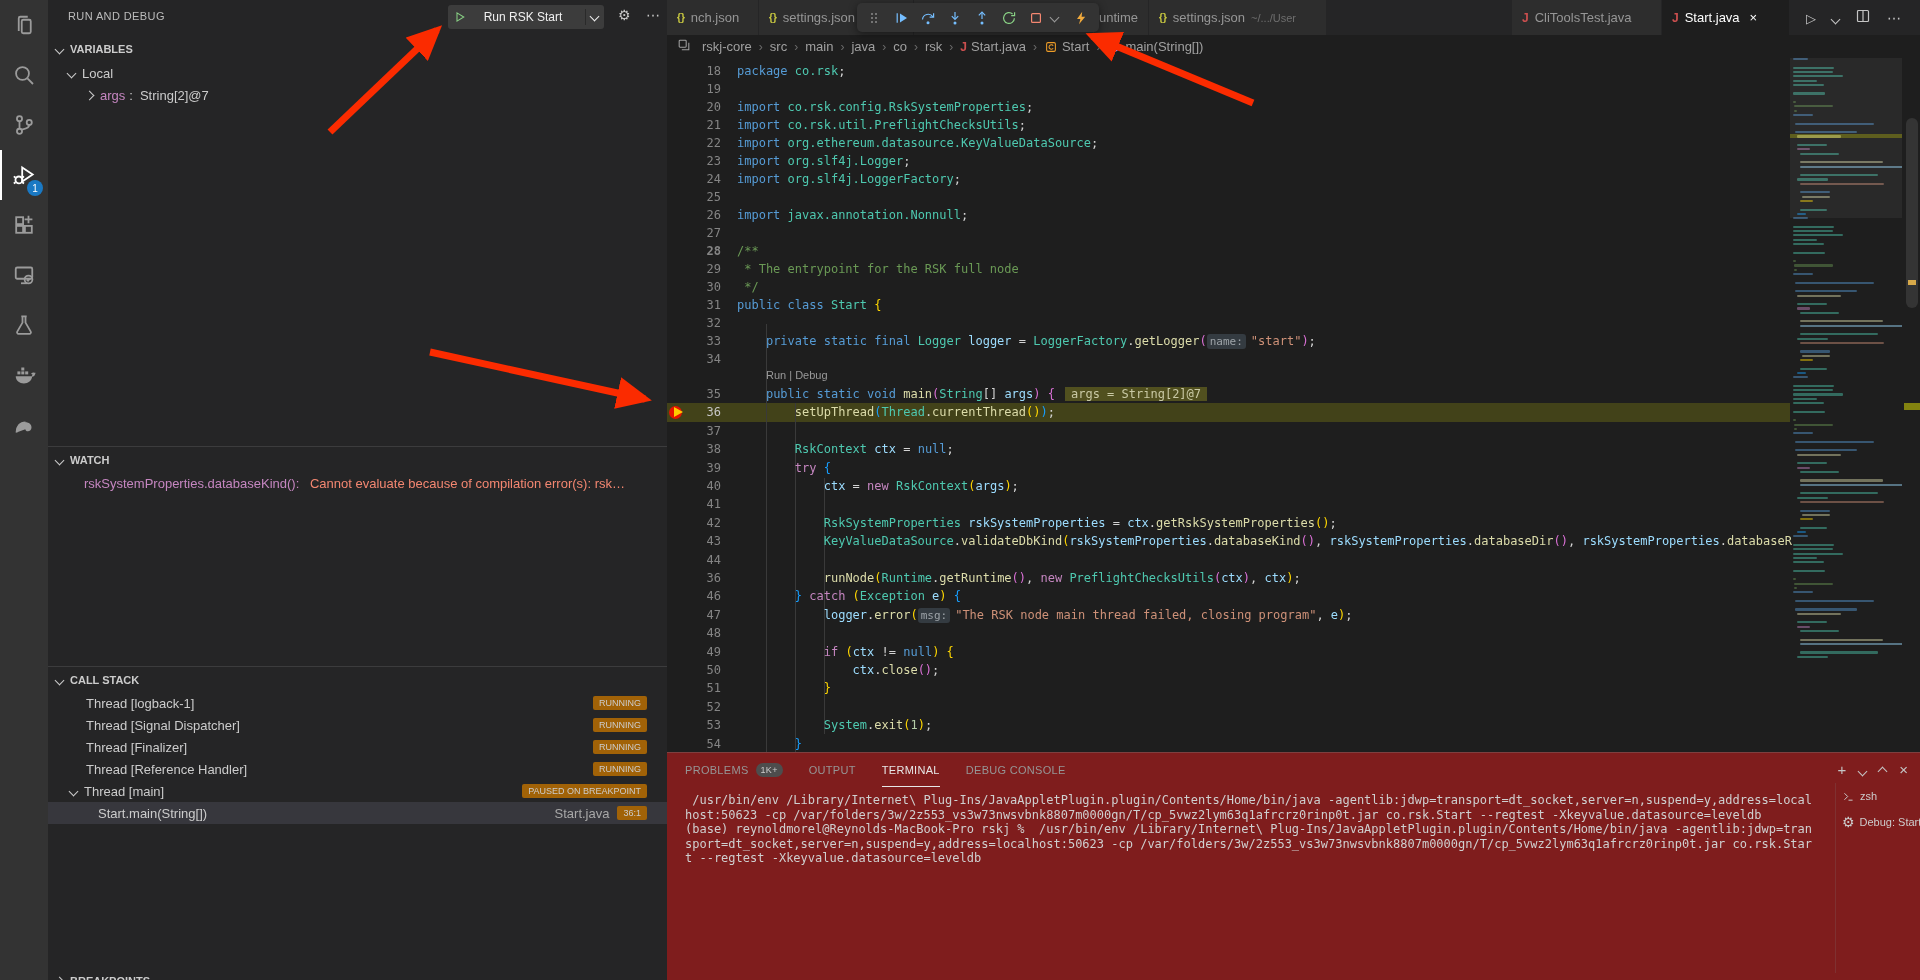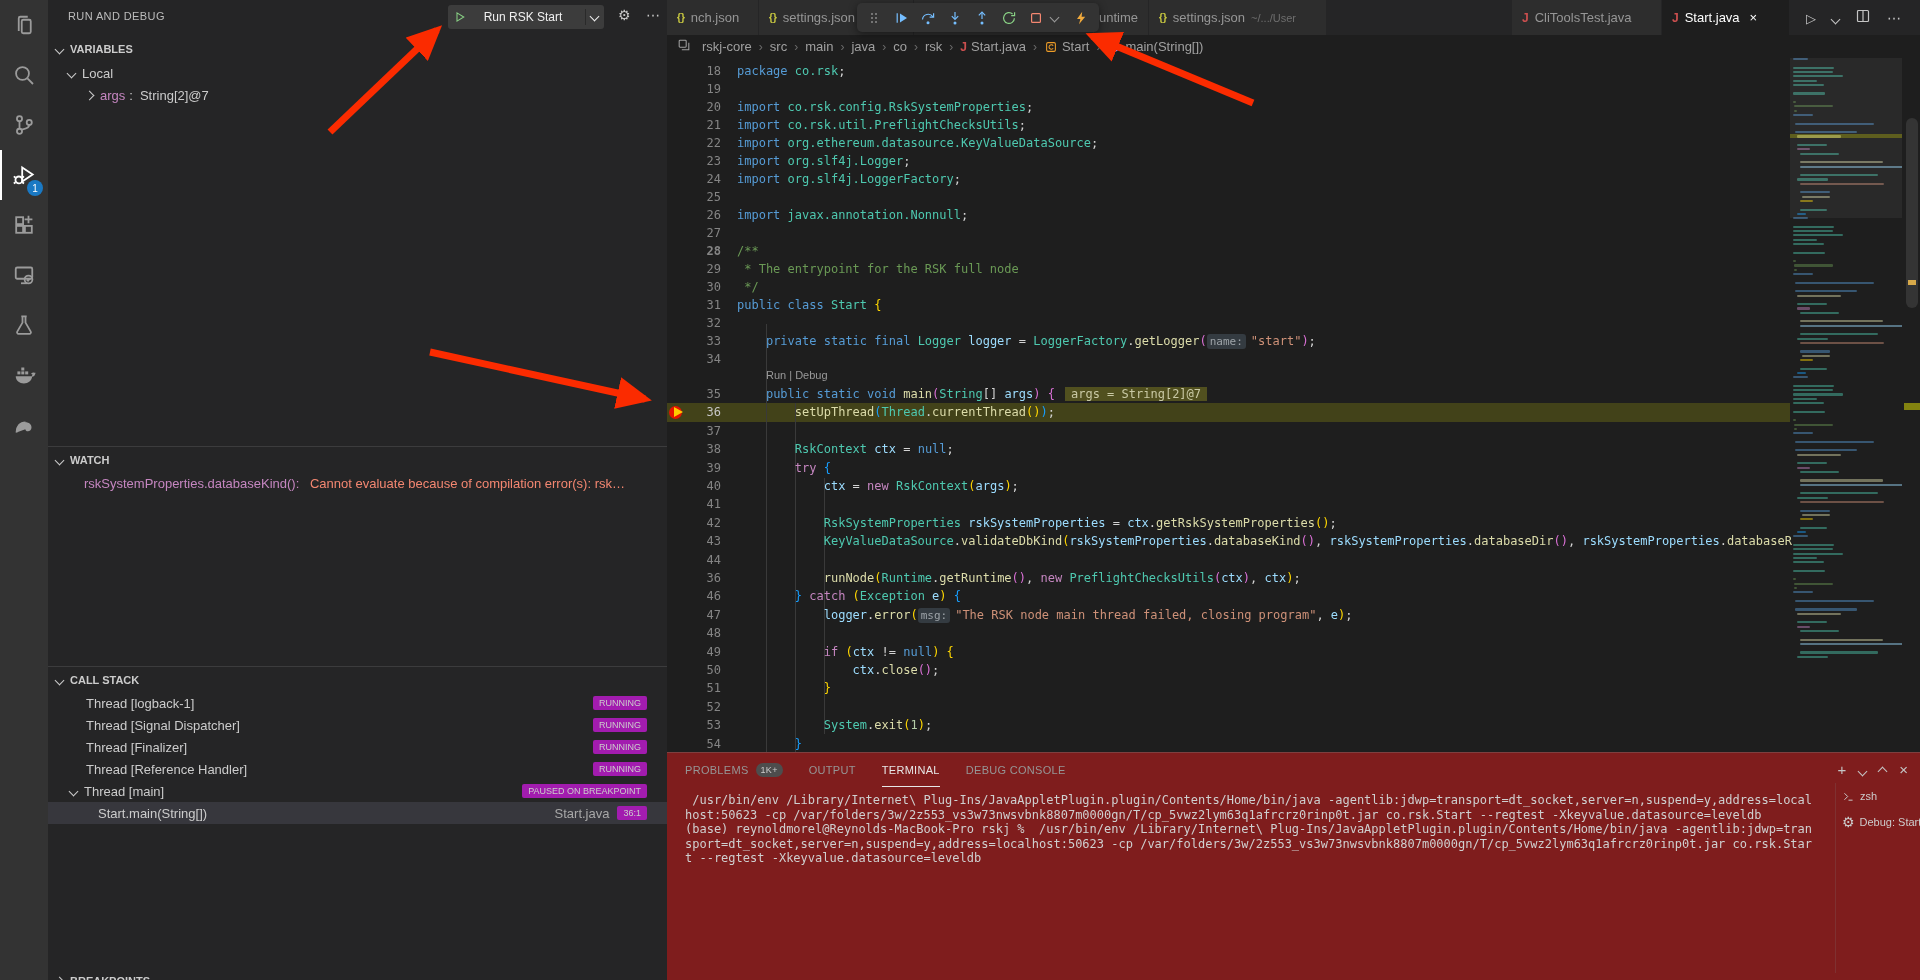--- a/index.html
+++ b/index.html
@@ -23,21 +23,21 @@
   #sb-title{position:absolute;left:20px;top:10px;font-size:11px;color:#bcbcbc;letter-spacing:.4px;}
   #run-btn{position:absolute;left:400px;top:5px;width:156px;height:24px;background:#3c3c3c;border-radius:3px;display:flex;align-items:center;
     font-size:12px;color:#f0f0f0;cursor:pointer;box-sizing:border-box;padding:0 6px;}
   #run-btn .lbl{flex:1;text-align:center;white-space:nowrap;}
   #run-btn .sep{width:1px;height:16px;background:#2a2a2a;margin:0 5px;}
   .hdr-act{position:absolute;top:7px;color:#c5c5c5;font-size:14px;cursor:pointer;}
   .sec-head{position:absolute;left:0;width:619px;height:22px;display:flex;align-items:center;gap:7px;padding-left:8px;box-sizing:border-box;
     font-size:11px;font-weight:bold;color:#cccccc;cursor:pointer;}
   .sec-border{position:absolute;left:0;width:619px;height:1px;background:rgba(204,204,204,.14);}
   .tree-row{position:absolute;left:0;width:619px;height:22px;display:flex;align-items:center;gap:7px;font-size:13px;color:#cccccc;cursor:pointer;box-sizing:border-box;}
-  .badge{background:#a21caf;color:#cccccc;font-size:9px;padding:2px 6px;border-radius:2px;white-space:nowrap;}
+  .badge{background:#a16207;color:#cccccc;font-size:9px;padding:2px 6px;border-radius:2px;white-space:nowrap;}
   .right-grp{position:absolute;right:20px;display:flex;align-items:center;gap:8px;}
   .frame-sel{background:#37373d;}
   #watch-expr .wname{color:#c586c0;white-space:pre;}
   #watch-expr .wval{color:#f48771;white-space:pre;}
   #bp-sliver{position:absolute;left:0;top:970px;width:619px;height:10px;overflow:hidden;}
 
   
   #editor{position:absolute;left:667px;top:0;width:1253px;height:980px;}
   #tabbar{position:absolute;left:0;top:0;width:1253px;height:35px;background:#252526;display:flex;overflow:hidden;}
   .tab{height:35px;display:flex;align-items:center;gap:6px;padding:0 10px;background:#2d2d2d;border-right:1px solid #252526;

